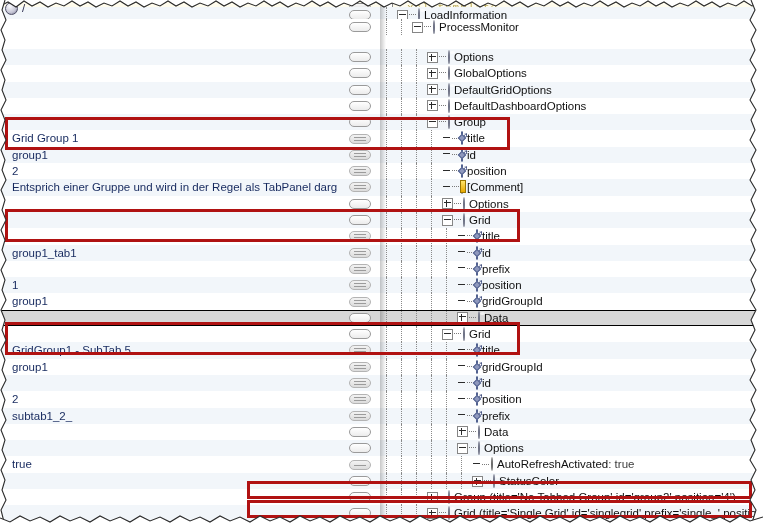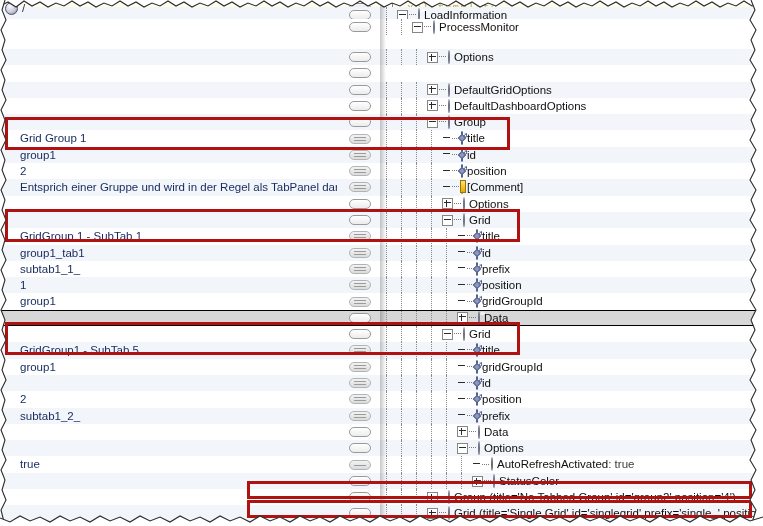--- a/index.html
+++ b/index.html
@@ -15,21 +15,21 @@
   .rows{position:absolute;left:0;top:0;width:763px;}
   .row{position:relative;height:16.3px;line-height:16.3px;width:763px;box-sizing:border-box;}
   .row.alt{background:#f2f6fa;}
   .row.plain{background:#ffffff;}
   .row.hl{background:#fffced;}
   .row.sel{background:#d7d7d7;border-top:1px solid #000;border-bottom:1px solid #000;}
 
   
   .valcell{
     position:absolute;left:0;top:0;width:337px;height:100%;
-    padding-left:20px;box-sizing:border-box;
+    padding-left:12px;box-sizing:border-box;
     white-space:nowrap;overflow:hidden;
     color:#16295e;font-size:11.5px;
     display:flex;align-items:center;
   }
 
   
   .btncell{
     position:absolute;left:340px;top:0;width:40px;height:100%;
     display:flex;align-items:center;justify-content:center;
   }
@@ -228,20 +228,31 @@
             <span class="ico"><span class="ico-elem"></span></span>
             <span class="lbl">Options</span>
           </div>
         </div>
       </div>
       <div class="row plain" style="top: 65.2px; position: absolute;">
         <div class="valcell"></div>
         <div class="btncell">
           <div class="btn"></div>
         </div>
+        <div class="treecell">
+          <div class="tnode" style="padding-left: 47px;">
+            <span class="vline" style="position: absolute; left: 6px; top: 0px; height: 16.3px;"></span>
+            <span class="vline" style="position: absolute; left: 21px; top: 0px; height: 16.3px;"></span>
+            <span class="vline" style="position: absolute; left: 36px; top: 0px; height: 16.3px;"></span>
+            <span class="exp plus"></span>
+            <span class="dots"></span>
+            <span class="ico"><span class="ico-elem"></span></span>
+            <span class="lbl">GlobalOptions</span>
+          </div>
+        </div>
       </div>
       <div class="row alt" style="top: 81.5px; position: absolute;">
         <div class="valcell"></div>
         <div class="btncell">
           <div class="btn"></div>
         </div>
         <div class="treecell">
           <div class="tnode" style="padding-left: 47px;">
             <span class="vline" style="position: absolute; left: 6px; top: 0px; height: 16.3px;"></span>
             <span class="vline" style="position: absolute; left: 21px; top: 0px; height: 16.3px;"></span>
@@ -389,21 +400,20 @@
             <span class="vline" style="position: absolute; left: 36px; top: 0px; height: 16.3px;"></span>
             <span class="vline" style="position: absolute; left: 51px; top: 0px; height: 16.3px;"></span>
             <span class="exp minus"></span>
             <span class="dots"></span>
             <span class="ico"><span class="ico-elem"></span></span>
             <span class="lbl">Grid</span>
           </div>
         </div>
       </div>
       <div class="row plain" style="top: 228.2px; position: absolute;">
-        <div class="valcell">GridGroup 1 - SubTab 1</div>
         <div class="btncell">
           <div class="btn lines"></div>
         </div>
         <div class="treecell">
           <div class="tnode" style="padding-left: 77px;">
             <span class="vline" style="position: absolute; left: 6px; top: 0px; height: 16.3px;"></span>
             <span class="vline" style="position: absolute; left: 21px; top: 0px; height: 16.3px;"></span>
             <span class="vline" style="position: absolute; left: 36px; top: 0px; height: 16.3px;"></span>
             <span class="vline" style="position: absolute; left: 51px; top: 0px; height: 16.3px;"></span>
             <span class="vline" style="position: absolute; left: 66px; top: 0px; height: 16.3px;"></span>
@@ -427,21 +437,20 @@
             <span class="vline" style="position: absolute; left: 51px; top: 0px; height: 16.3px;"></span>
             <span class="vline" style="position: absolute; left: 66px; top: 0px; height: 16.3px;"></span>
             <span class="exp none"></span>
             <span class="dots"></span>
             <span class="ico"><span class="ico-attr"></span></span>
             <span class="lbl">id</span>
           </div>
         </div>
       </div>
       <div class="row plain" style="top: 260.8px; position: absolute;">
-        <div class="valcell">subtab1_1_</div>
         <div class="btncell">
           <div class="btn lines"></div>
         </div>
         <div class="treecell">
           <div class="tnode" style="padding-left: 77px;">
             <span class="vline" style="position: absolute; left: 6px; top: 0px; height: 16.3px;"></span>
             <span class="vline" style="position: absolute; left: 21px; top: 0px; height: 16.3px;"></span>
             <span class="vline" style="position: absolute; left: 36px; top: 0px; height: 16.3px;"></span>
             <span class="vline" style="position: absolute; left: 51px; top: 0px; height: 16.3px;"></span>
             <span class="vline" style="position: absolute; left: 66px; top: 0px; height: 16.3px;"></span>

